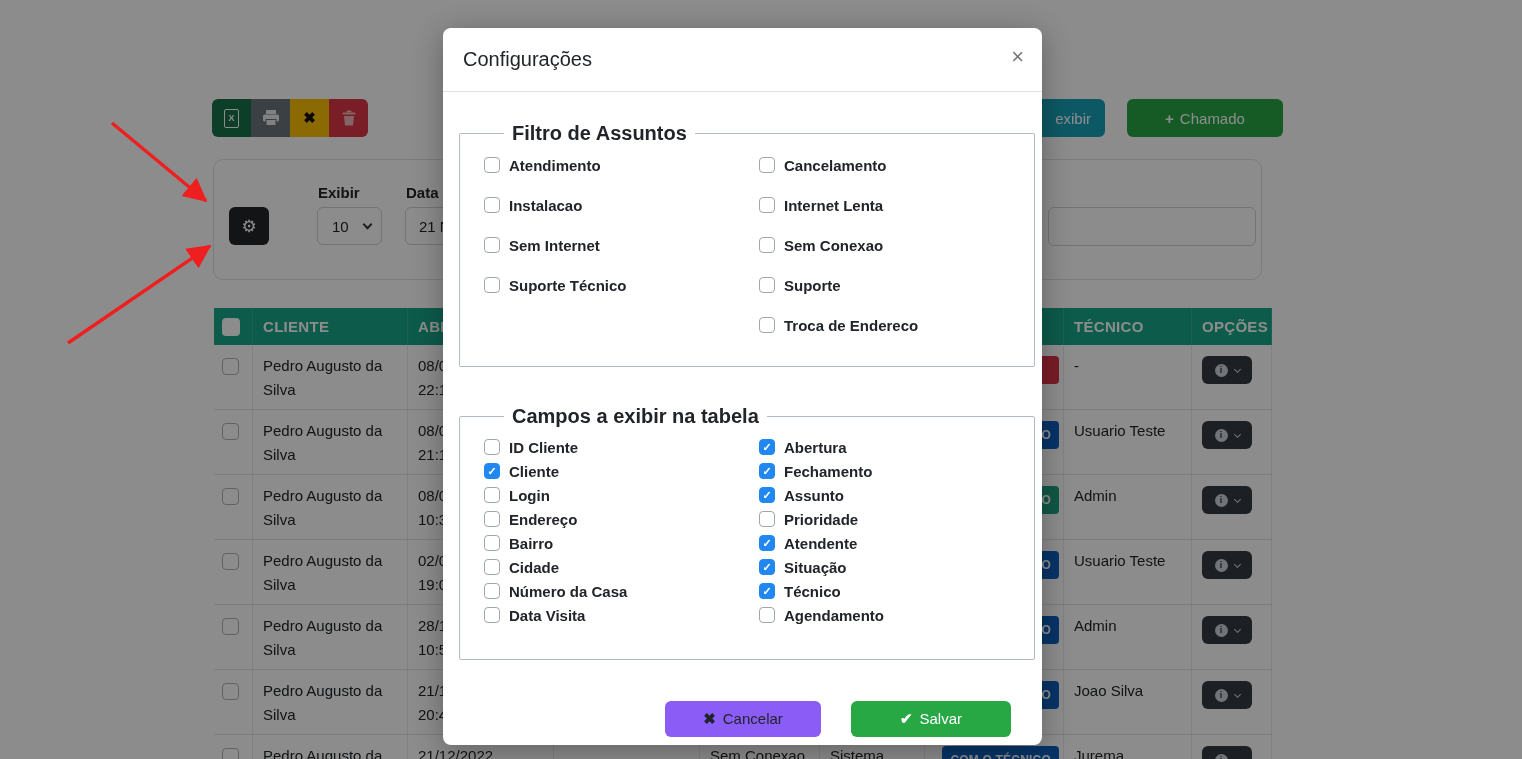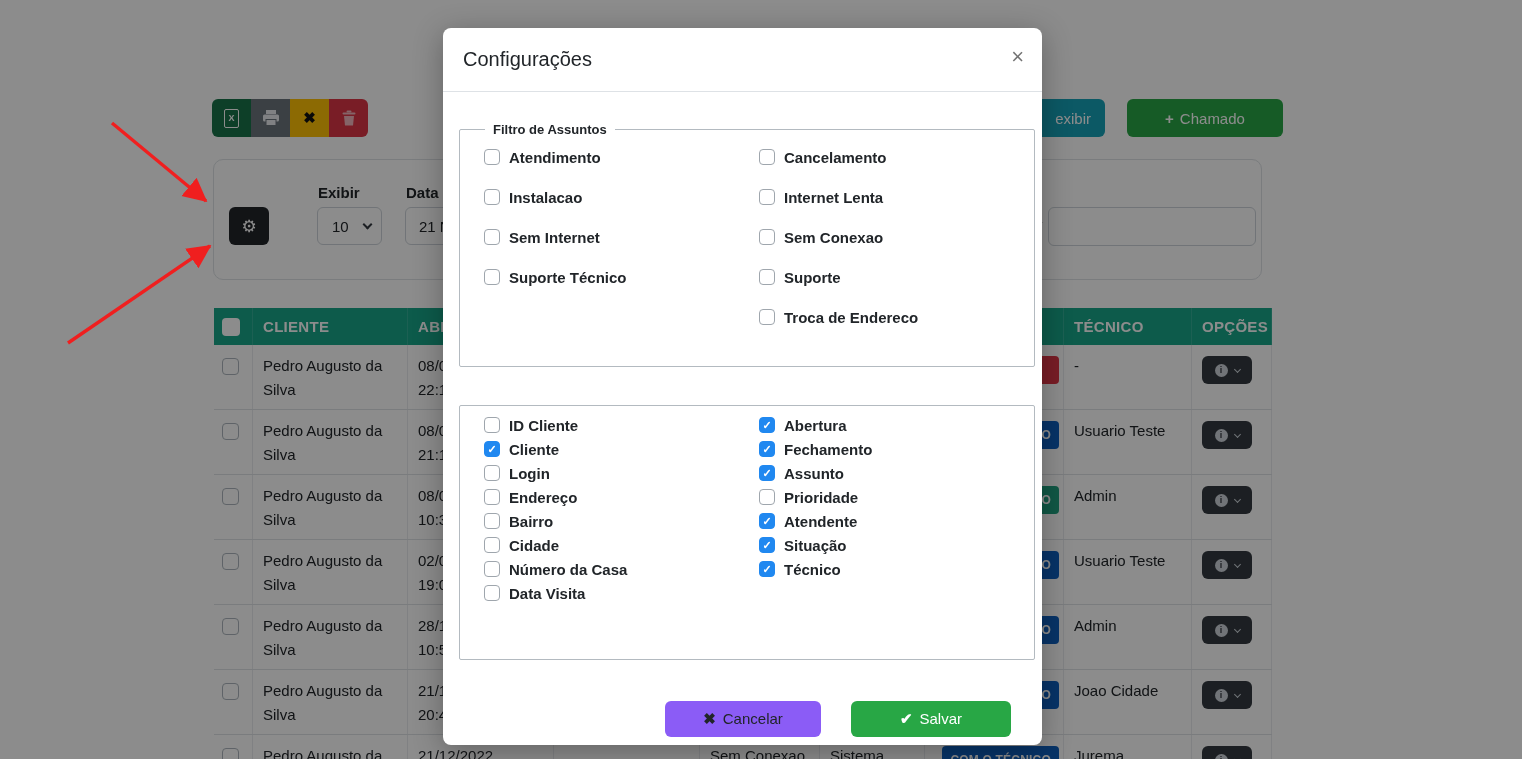--- a/index.html
+++ b/index.html
@@ -58,21 +58,21 @@
   .arrows { position:absolute; inset:0; z-index:20; pointer-events:none; }
 
   .modal { position:absolute; left:443px; top:28px; width:599px; height:717px; background:#fff; border-radius:8px; z-index:30; box-shadow:0 6px 30px rgba(0,0,0,.3); }
   .modal-header { position:relative; height:64px; border-bottom:1px solid #dee2e6; display:flex; align-items:center; padding:0 20px; }
   .modal-title { font-size:20px; font-weight:500; color:#212529; }
   .modal-close { position:absolute; right:18px; top:18px; background:none; border:none; font-size:22px; line-height:22px; color:#000; opacity:.55; cursor:pointer; }
 
   fieldset.fs { position:absolute; left:16px; width:567px; border:1px solid #b3bac0; border-radius:2px; padding:0 0 0 24px; }
   .fs1 { top:94px; height:245px; }
   .fs2 { top:377px; height:255px; }
-  fieldset.fs legend { margin-left:1px; padding:0 8px; font-size:13px; font-weight:700; color:#212529; }
+  fieldset.fs legend { margin-left:20px; padding:0 8px; font-size:20px; font-weight:700; color:#212529; }
   .fs-cols { display:flex; }
   .fs-col { width:275px; display:flex; flex-direction:column; }
   .fs1 .fs-col { padding-top:9px; }
   .fs1 .check-item { margin-bottom:18px; }
   .fs2 .fs-col { padding-top:8px; }
   .fs2 .check-item { margin-bottom:2px; }
   .check-item { display:flex; align-items:center; gap:9px; height:22px; cursor:pointer; }
   .cbox { width:16px; height:16px; border:1px solid #9fa6ad; border-radius:4px; background:#fff; flex:0 0 16px; display:flex; align-items:center; justify-content:center; }
   .cbox.checked { background:#2088f0; border-color:#2088f0; color:#fff; font-size:11px; font-weight:700; }
   .clab { font-size:15px; font-weight:700; color:#212529; }
@@ -265,21 +265,21 @@
             <div class="tcell c2">
               <div>21/1</div>
               <div>20:4</div>
             </div>
             <div class="tcell c3"></div>
             <div class="tcell c4"></div>
             <div class="tcell c5"></div>
             <div class="tcell c6 sit-cell" style="padding-left: 0px;">
               <span class="badge" style="background: rgb(13, 95, 189);">O</span>
             </div>
-            <div class="tcell c7">Joao Cidade</div>
+            <div class="tcell c7">Joao Silva</div>
             <div class="tcell c8">
               <button class="opt-btn">
                 <span class="info-dot">i</span>
                 <span class="chev-sm"></span>
               </button>
             </div>
           </div>
           <div class="trow tbody-row">
             <div class="tcell c0 cell-center" style="padding-left: 0px;">
               <span class="rowcheck"></span>
@@ -364,20 +364,21 @@
             </label>
             <label class="check-item">
               <span class="cbox"></span>
               <span class="clab">Troca de Endereco</span>
             </label>
           </div>
       </div>
     </fieldset>
 
     <fieldset class="fs fs2">
+      <legend>Campos a exibir na tabela</legend>
       <div class="fs-cols">
         <div class="fs-col" id="campos-col1">
             <label class="check-item">
               <span class="cbox"></span>
               <span class="clab">ID Cliente</span>
             </label>
             <label class="check-item">
               <span class="cbox checked">✓</span>
               <span class="clab">Cliente</span>
             </label>
@@ -427,20 +428,24 @@
               <span class="cbox checked">✓</span>
               <span class="clab">Atendente</span>
             </label>
             <label class="check-item">
               <span class="cbox checked">✓</span>
               <span class="clab">Situação</span>
             </label>
             <label class="check-item">
               <span class="cbox checked">✓</span>
               <span class="clab">Técnico</span>
+            </label>
+            <label class="check-item">
+              <span class="cbox"></span>
+              <span class="clab">Agendamento</span>
             </label>
           </div>
       </div>
     </fieldset>
 
     <button class="btn-cancel"><span class="ic">✖</span><span>Cancelar</span></button>
     <button class="btn-save"><span class="ic">✔</span><span>Salvar</span></button>
   </div>
 </div>
 

